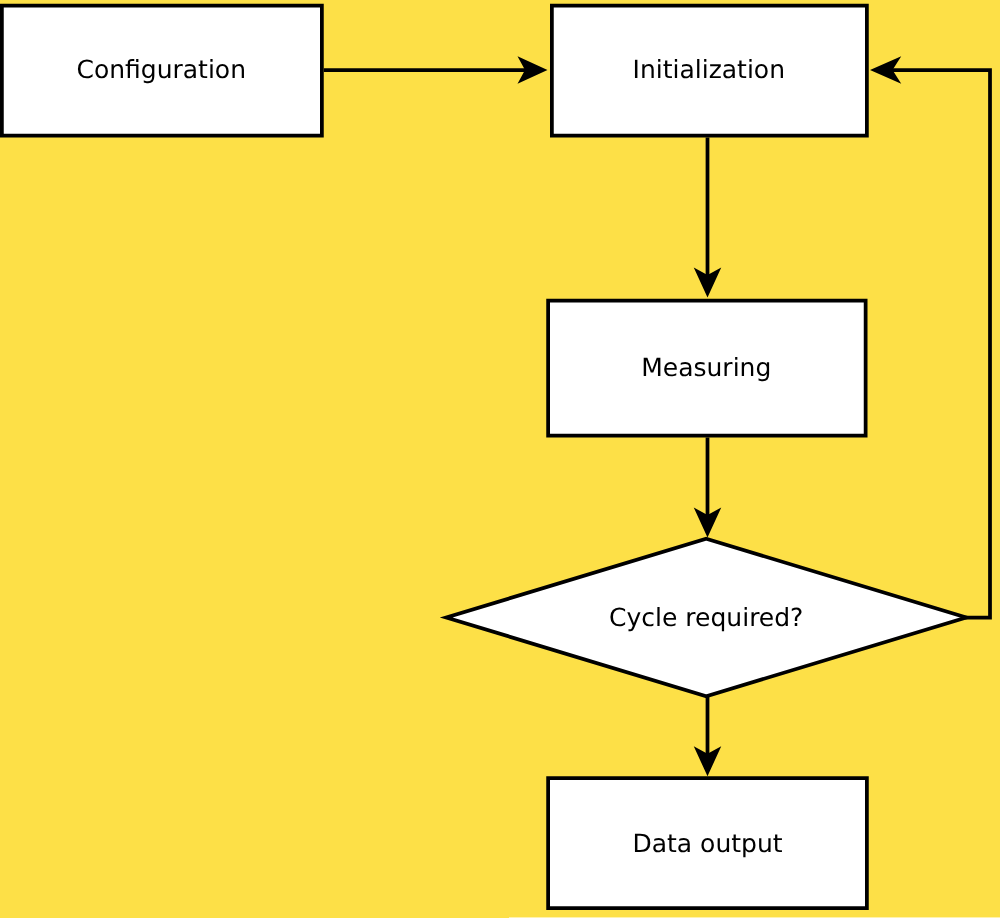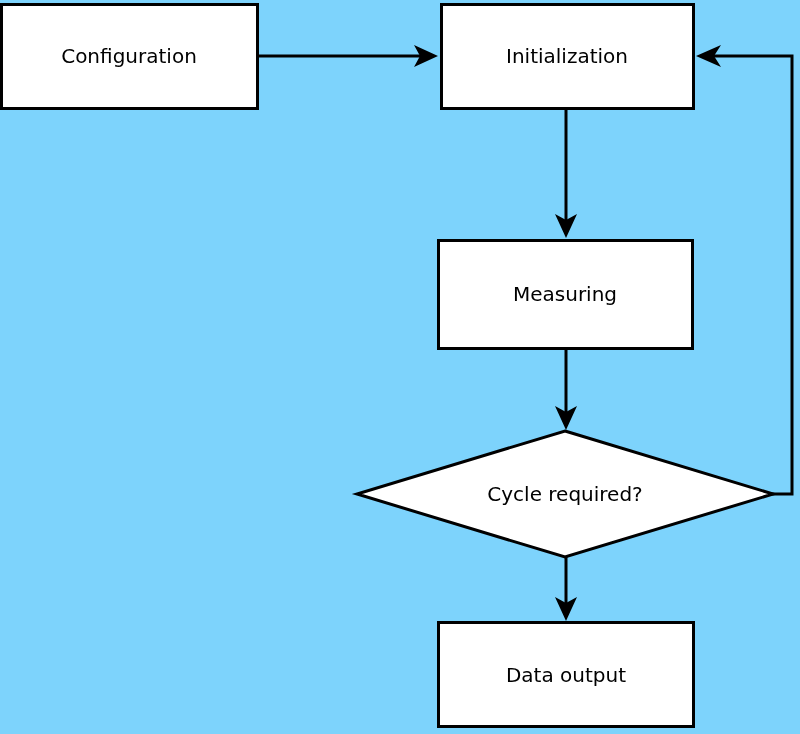--- a/index.html
+++ b/index.html
@@ -8,21 +8,21 @@
     padding: 0;
     background: #ffffff;
   }
   body {
     font-family: "DejaVu Sans", sans-serif;
   }
   #diagram-root {
     position: relative;
     width: 800px;
     height: 734px;
-    background: #7dd3fc;
+    background: #fde047;
     overflow: hidden;
   }
   #flow-svg {
     position: absolute;
     top: 0;
     left: 0;
     width: 800px;
     height: 734px;
     display: block;
   }

